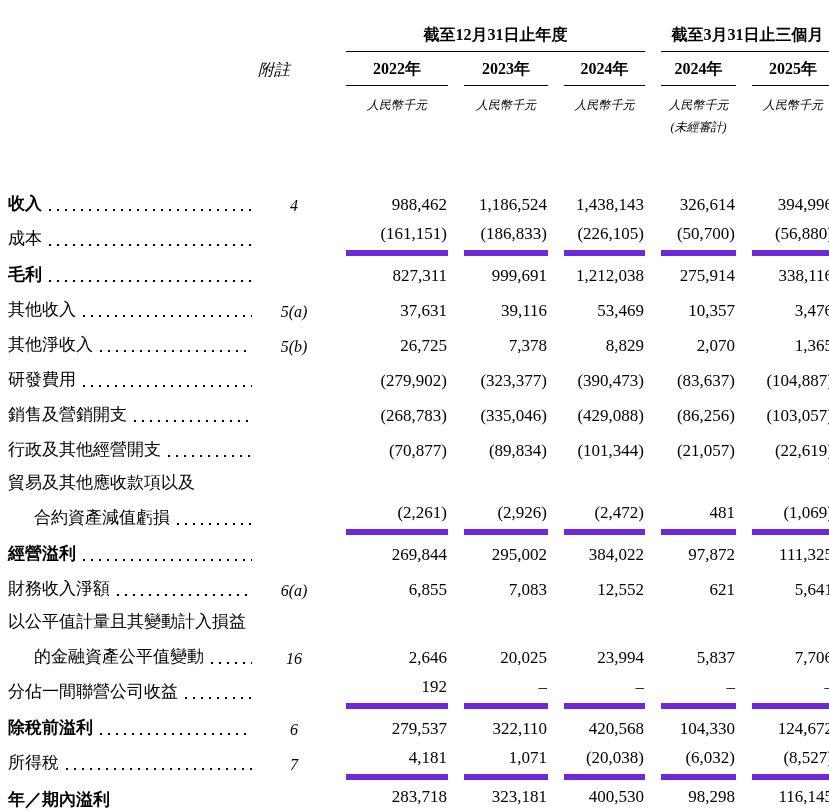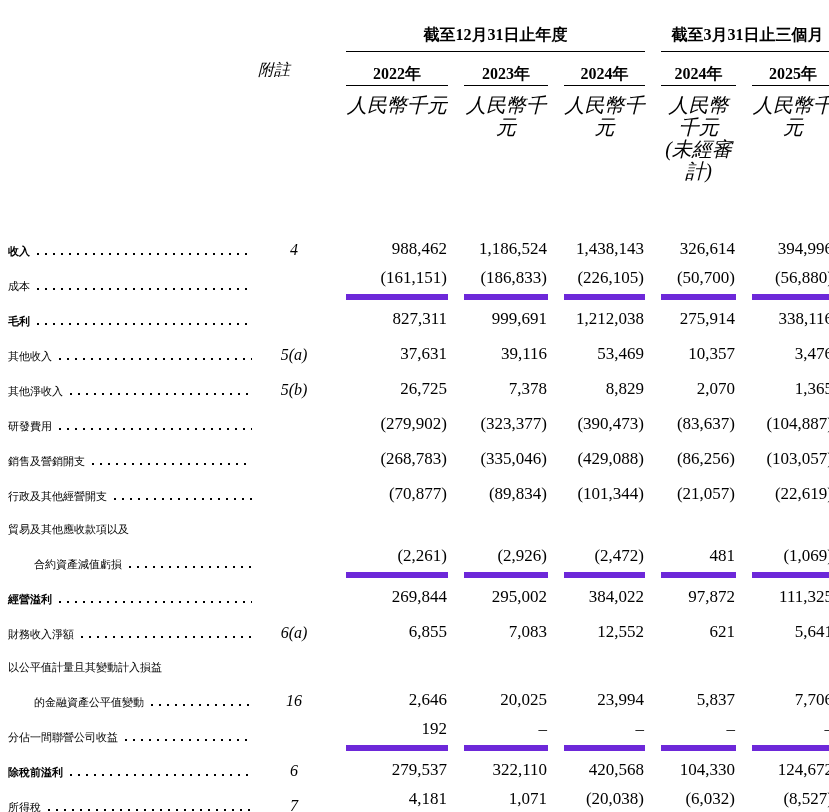--- a/index.html
+++ b/index.html
@@ -30,40 +30,41 @@
     white-space: nowrap;
     margin-top: 11px;
   }
   .year-row th { height: 34px; }
   .year-inner {
     margin-left: 16px;
     border-bottom: 1px solid #000;
     text-align: center;
     font-weight: bold;
     font-size: 16px;
+    padding-bottom: 5px;
   }
   .note-head {
     font-style: italic;
     font-size: 16px;
     padding-bottom: 5px;
   }
   .unit-row td { vertical-align: top; padding-top: 8px; }
   .unit {
     margin-left: 16px;
     text-align: center;
     font-style: italic;
-    font-size: 20px;
+    font-size: 12px;
     line-height: 22px;
   }
 
   
   tbody td { height: 35px; }
   .lblcell { padding-right: 4px; }
   .lbl-flex { display: flex; align-items: flex-end; padding-bottom: 6px; }
-  .lbl { font-size: 11px; white-space: nowrap; }
+  .lbl { font-size: 17px; white-space: nowrap; }
   .lbl.bold { font-weight: bold; }
   .lbl.indent { padding-left: 26px; text-align: right; }
   .leader {
     flex: 1 1 auto;
     height: 4px;
     margin: 0 2px 3px 6px;
     background-image: radial-gradient(circle at 2px 2px, #000 1.1px, rgba(0,0,0,0) 1.4px);
     background-size: 8px 4px;
     background-repeat: repeat-x;
     background-position: left bottom;

